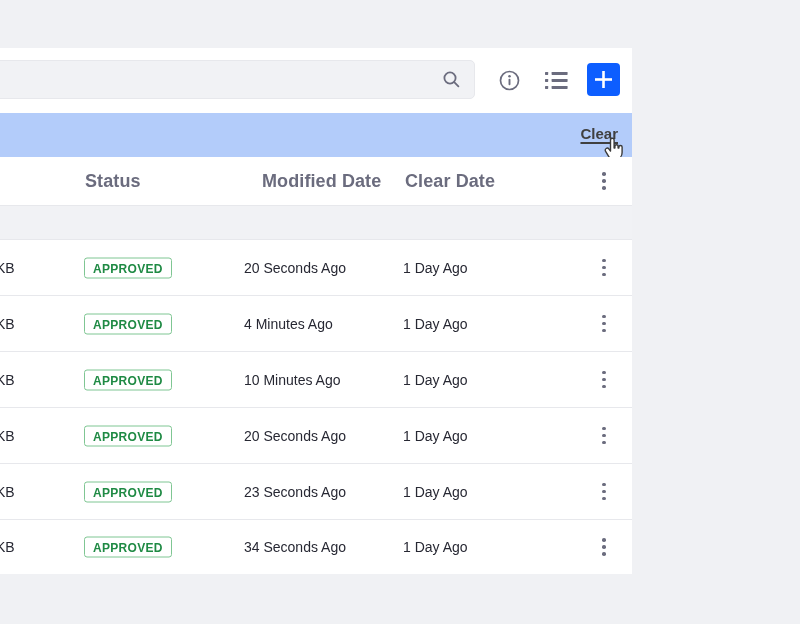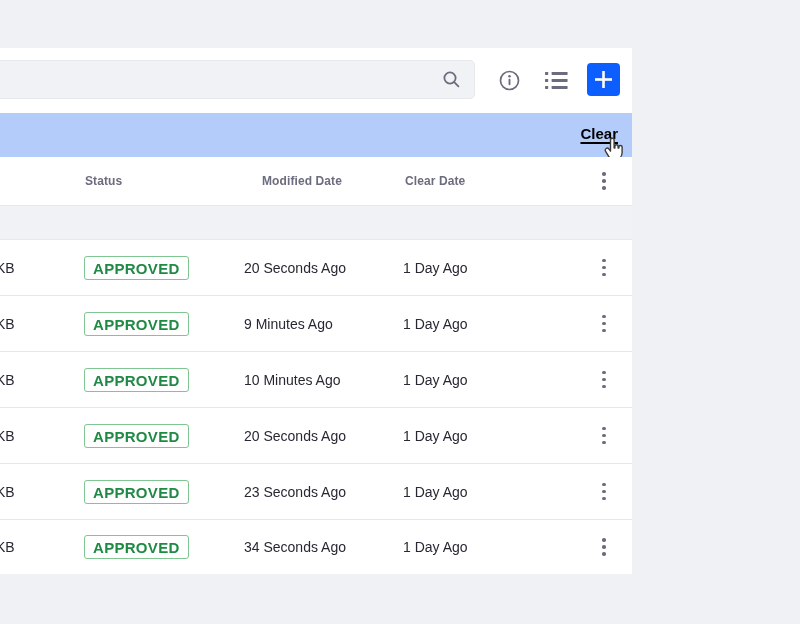--- a/index.html
+++ b/index.html
@@ -41,36 +41,36 @@
     border:none; border-radius:4px; background:#0d5eff; cursor:pointer;
     display:flex; align-items:center; justify-content:center; color:#ffffff;
   }
   
   .selection-bar {
     position:absolute; left:0; top:113px; width:632px; height:44px;
     background:#b3ccfa;
   }
   .clear-link {
     position:absolute; right:14px; top:12px;
-    font-size:15px; font-weight:700; color:#000000;
+    font-size:15px; font-weight:700; color:#404040;
     text-decoration:underline; text-underline-offset:3px;
     text-decoration-thickness:1.5px; cursor:pointer;
   }
   .cursor-pointer {
     position:absolute; left:602px; top:136px; width:26px; height:28px;
     pointer-events:none;
   }
   
   .thead {
     position:absolute; left:0; top:157px; width:632px; height:49px;
     background:#ffffff; border-bottom:1px solid #e7e8ec;
   }
   .th {
     position:absolute; top:0; height:100%; display:flex; align-items:center;
-    font-size:12px; font-weight:700; color:#6b6c7e; letter-spacing:0.1px;
+    font-size:18px; font-weight:700; color:#6b6c7e; letter-spacing:0.1px;
   }
   .th-status { left:85px; }
   .th-modified { left:262px; }
   .th-created { left:405px; }
   .spacer-row {
     position:absolute; left:0; top:206px; width:632px; height:34px;
     background:#f1f2f5; border-bottom:1px solid #e7e8ec;
   }
   .row {
     position:absolute; left:0; width:632px; height:56px; background:#ffffff;
@@ -82,21 +82,21 @@
     position:absolute; top:50%; transform:translateY(-50%);
     font-size:14px; color:#272833; white-space:nowrap;
   }
   .cell-size { left:-4px; }
   .cell-modified { left:244px; }
   .cell-created { left:403px; }
   .badge {
     position:absolute; left:84px; top:50%; transform:translateY(-50%);
     display:inline-block; padding:4px 8px 3px 8px;
     border:1px solid #7fc693; border-radius:3px; background:#ffffff;
-    font-size:15px; font-weight:700; letter-spacing:0.3px; color:#1f8a44;
+    font-size:12px; font-weight:700; letter-spacing:0.3px; color:#1f8a44;
     line-height:1;
   }
   .kebab-btn {
     position:absolute; left:594px; top:50%; transform:translateY(-50%);
     width:20px; height:30px; background:transparent; border:none; cursor:pointer;
     display:flex; flex-direction:column; align-items:center; justify-content:center;
     gap:3.5px;
   }
   .thead .kebab-btn { top:24px; }
   .kebab-dot { width:3.5px; height:3.5px; border-radius:50%; background:#6b6c7e; }
@@ -183,21 +183,21 @@
     <button class="kebab-btn">
       <span class="kebab-dot"></span>
       <span class="kebab-dot"></span>
       <span class="kebab-dot"></span>
     </button>
   </div>
 
   <div class="row" style="top:296px">
     <span class="cell cell-size">KB</span>
     <span class="badge">APPROVED</span>
-    <span class="cell cell-modified">9 Minutes Ago</span>
+    <span class="cell cell-modified">4 Minutes Ago</span>
     <span class="cell cell-created">1 Day Ago</span>
     <button class="kebab-btn">
       <span class="kebab-dot"></span>
       <span class="kebab-dot"></span>
       <span class="kebab-dot"></span>
     </button>
   </div>
 
   <div class="row" style="top:352px">
     <span class="cell cell-size">KB</span>

